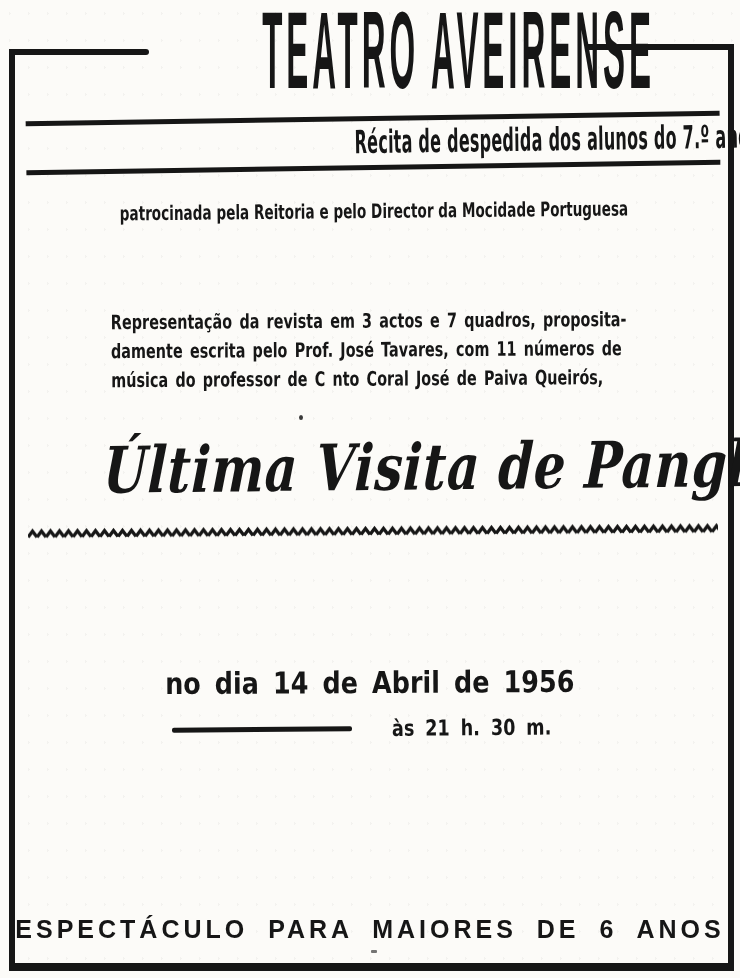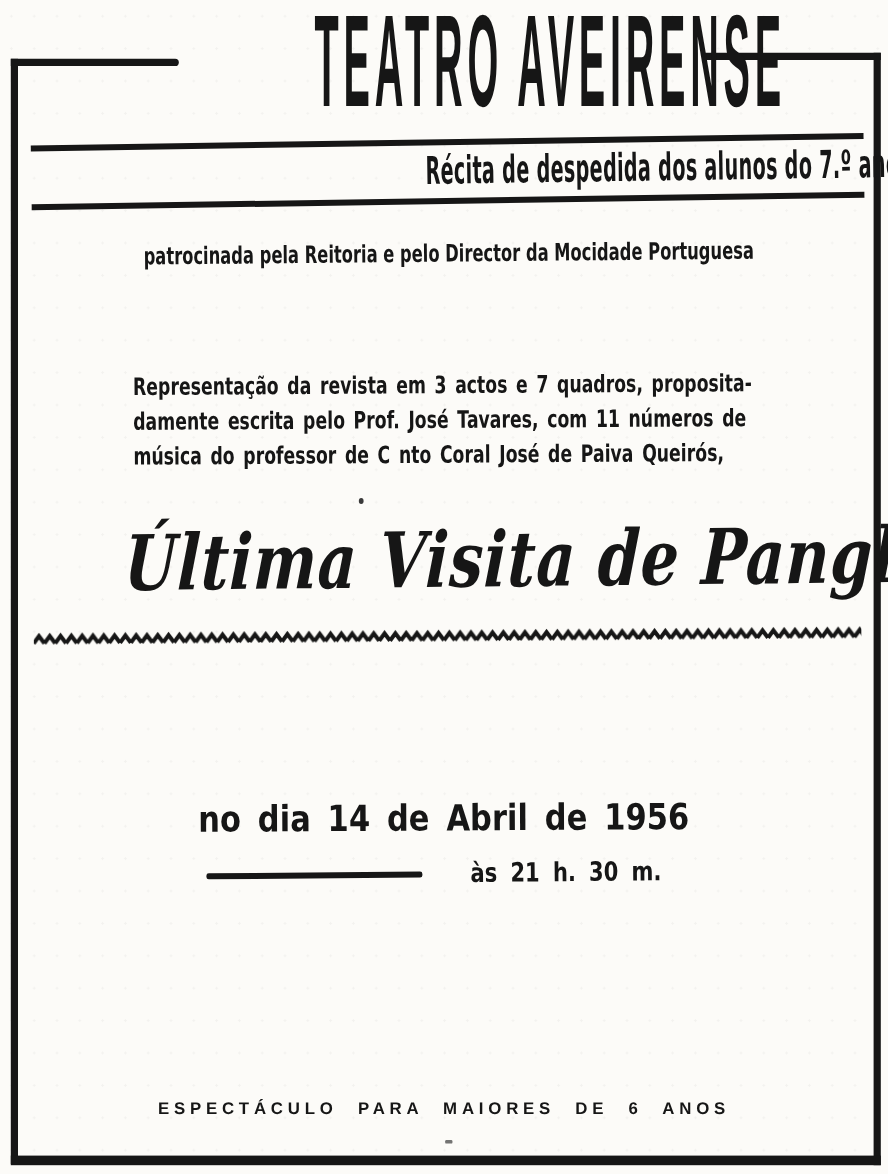--- a/index.html
+++ b/index.html
@@ -86,21 +86,21 @@
     font-family: "DejaVu Sans", sans-serif; font-weight: bold;
     font-size: 22px; word-spacing: 6px;
     transform: scaleX(0.8); transform-origin: left center;
   }
 
   
   .rating-wrap { position: absolute; top: 915px; left: 0; width: 100%; text-align: center; }
   .rating-text {
     display: inline-block; white-space: nowrap;
     font-family: "Liberation Sans", sans-serif; font-weight: bold;
-    font-size: 14px; letter-spacing: 4px; word-spacing: 9px;
+    font-size: 25px; letter-spacing: 4px; word-spacing: 9px;
   }
 
   
   .speck { position: absolute; background: #3a3a3a; border-radius: 50%; }
   .speck-a { left: 299px; top: 415px; width: 4px; height: 5px; }
   .speck-b { left: 371px; top: 950px; width: 6px; height: 3px; opacity: 0.7; border-radius: 1px; }
 </style>
 </head>
 <body>
 

